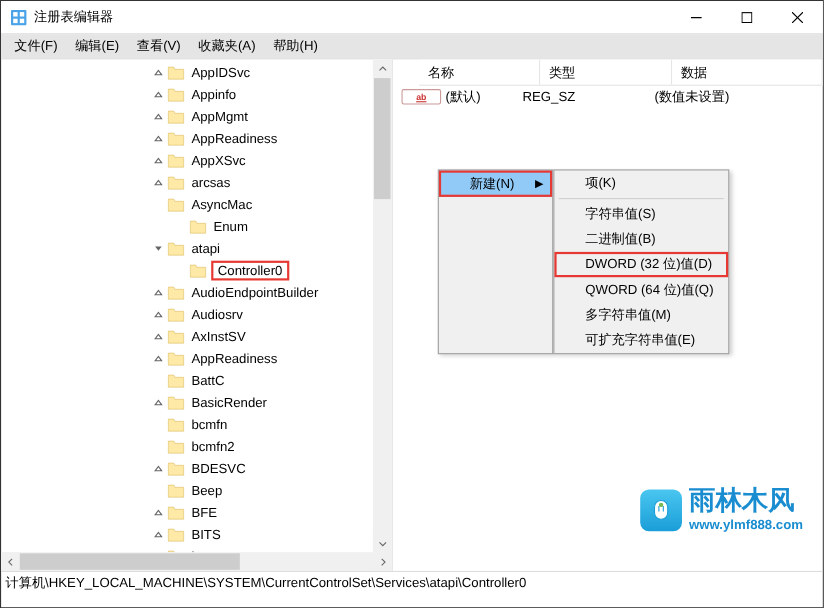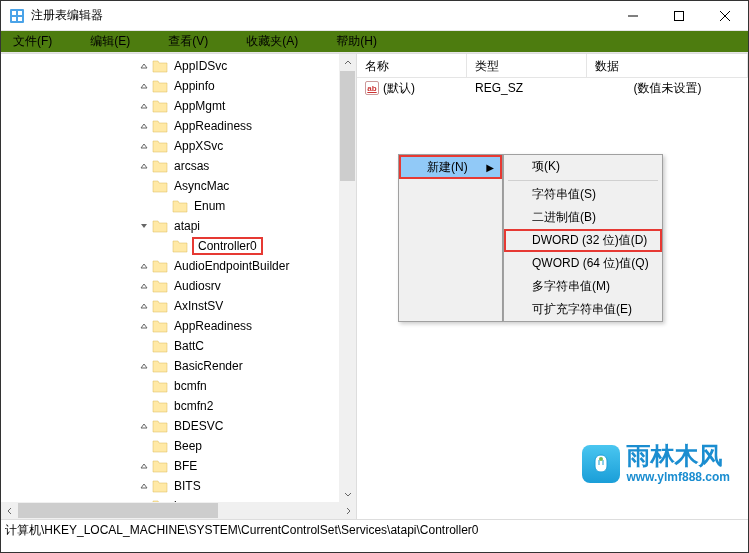--- a/index.html
+++ b/index.html
@@ -5,48 +5,48 @@
     * { box-sizing: border-box; margin: 0; padding: 0; }
     body { font-family: "Microsoft YaHei", "Segoe UI", Tahoma, sans-serif; font-size: 12px; background: #fff; color: #000; width: 749px; height: 553px; overflow: hidden; position: relative; }
     
     .titlebar { height: 30px; display: flex; align-items: center; background: #fff; border-bottom: 1px solid #e5e5e5; }
     .titlebar-icon { width: 16px; height: 16px; margin-left: 8px; margin-right: 6px; }
     .titlebar-text { flex: 1; font-size: 12px; }
     .winbtns { display: flex; }
     .winbtn { width: 46px; height: 30px; display: flex; align-items: center; justify-content: center; }
     .winbtn svg { width: 10px; height: 10px; }
     
-    .menubar { height: 22px; display: flex; align-items: center; padding: 0 4px; background: #4d7c0f; border-bottom: 1px solid #e5e5e5; gap: 22px; }
+    .menubar { height: 22px; display: flex; align-items: center; padding: 0 4px; background: #e5e5e5; border-bottom: 1px solid #e5e5e5; }
     .menuitem { padding: 2px 8px; cursor: default; }
     
     .workspace { display: flex; height: 466px; border-top: 1px solid #ddd; }
     
     .tree-panel { width: 356px; border-right: 1px solid #ddd; overflow-y: auto; overflow-x: auto; position: relative; }
     .tree { padding: 2px 0 2px 12px; }
     .tree-row { display: flex; align-items: center; height: 20px; white-space: nowrap; padding-right: 8px; }
     .tree-expander { width: 12px; height: 12px; display: inline-flex; align-items: center; justify-content: center; margin-right: 2px; }
     .tree-expander.expanded svg { transform: rotate(0deg); }
     .tree-expander.collapsed svg { transform: rotate(-90deg); }
     .folder-icon { width: 16px; height: 14px; margin-right: 4px; display: inline-block; }
     .tree-label { font-size: 12px; padding: 1px 2px; }
     .tree-label.highlighted { border: 2px solid #e63933; padding: 0 4px; }
     
     .list-panel { flex: 1; position: relative; overflow: hidden; }
-    .list-header { display: flex; height: 24px; border-bottom: 1px solid #e5e5e5; background: #fff; }
+    .list-header { display: flex; height: 24px; border-bottom: 1px solid #e5e5e5; background: #fff; margin-left: 24px; }
     .list-header-col { padding: 4px 8px; border-right: 1px solid #e5e5e5; font-size: 12px; }
     .col-name { width: 110px; }
     .col-type { width: 120px; }
     .col-data { flex: 1; }
     .list-body { }
     .list-row { display: flex; height: 20px; align-items: center; }
     .list-cell { padding: 1px 8px; font-size: 12px; }
     .cell-name { width: 110px; display: flex; align-items: center; }
     .cell-type { width: 120px; }
-    .cell-data { flex: 1; text-align: center; }
-    .ab-icon { width: 14px; height: 14px; margin-right: 4px; display: inline-flex; align-items: center; justify-content: center; border: 1px solid #c99; background: #fff; color: #c33; font-size: 8px; font-weight: bold; border-radius: 2px; text-decoration: underline; }
+    .cell-data { flex: 1; }
+    .ab-icon { width: 36px; height: 14px; margin-right: 4px; display: inline-flex; align-items: center; justify-content: center; border: 1px solid #c99; background: #fff; color: #c33; font-size: 8px; font-weight: bold; border-radius: 2px; text-decoration: underline; }
     
     .context-menus { position: absolute; left: 41px; top: 100px; display: flex; }
     .menu1 { width: 105px; background: #f0f0f0; border: 1px solid #a0a0a0; box-shadow: 2px 2px 4px rgba(0,0,0,0.2); }
     .menu1-item { height: 24px; display: flex; align-items: center; padding: 0 22px 0 28px; background: #91c9f7; position: relative; }
     .menu1-item.highlighted { border: 2px solid #e63933; padding: 0 20px 0 26px; height: 24px; }
     .menu1-arrow { position: absolute; right: 6px; font-size: 10px; }
     .menu2 { width: 160px; background: #f0f0f0; border: 1px solid #a0a0a0; box-shadow: 2px 2px 4px rgba(0,0,0,0.2); }
     .menu2-item { height: 23px; display: flex; align-items: center; padding: 0 10px 0 28px; }
     .menu2-item.highlighted { border: 2px solid #e63933; padding: 0 8px 0 26px; }
     .menu2-sep { height: 1px; background: #d0d0d0; margin: 2px 4px; }

